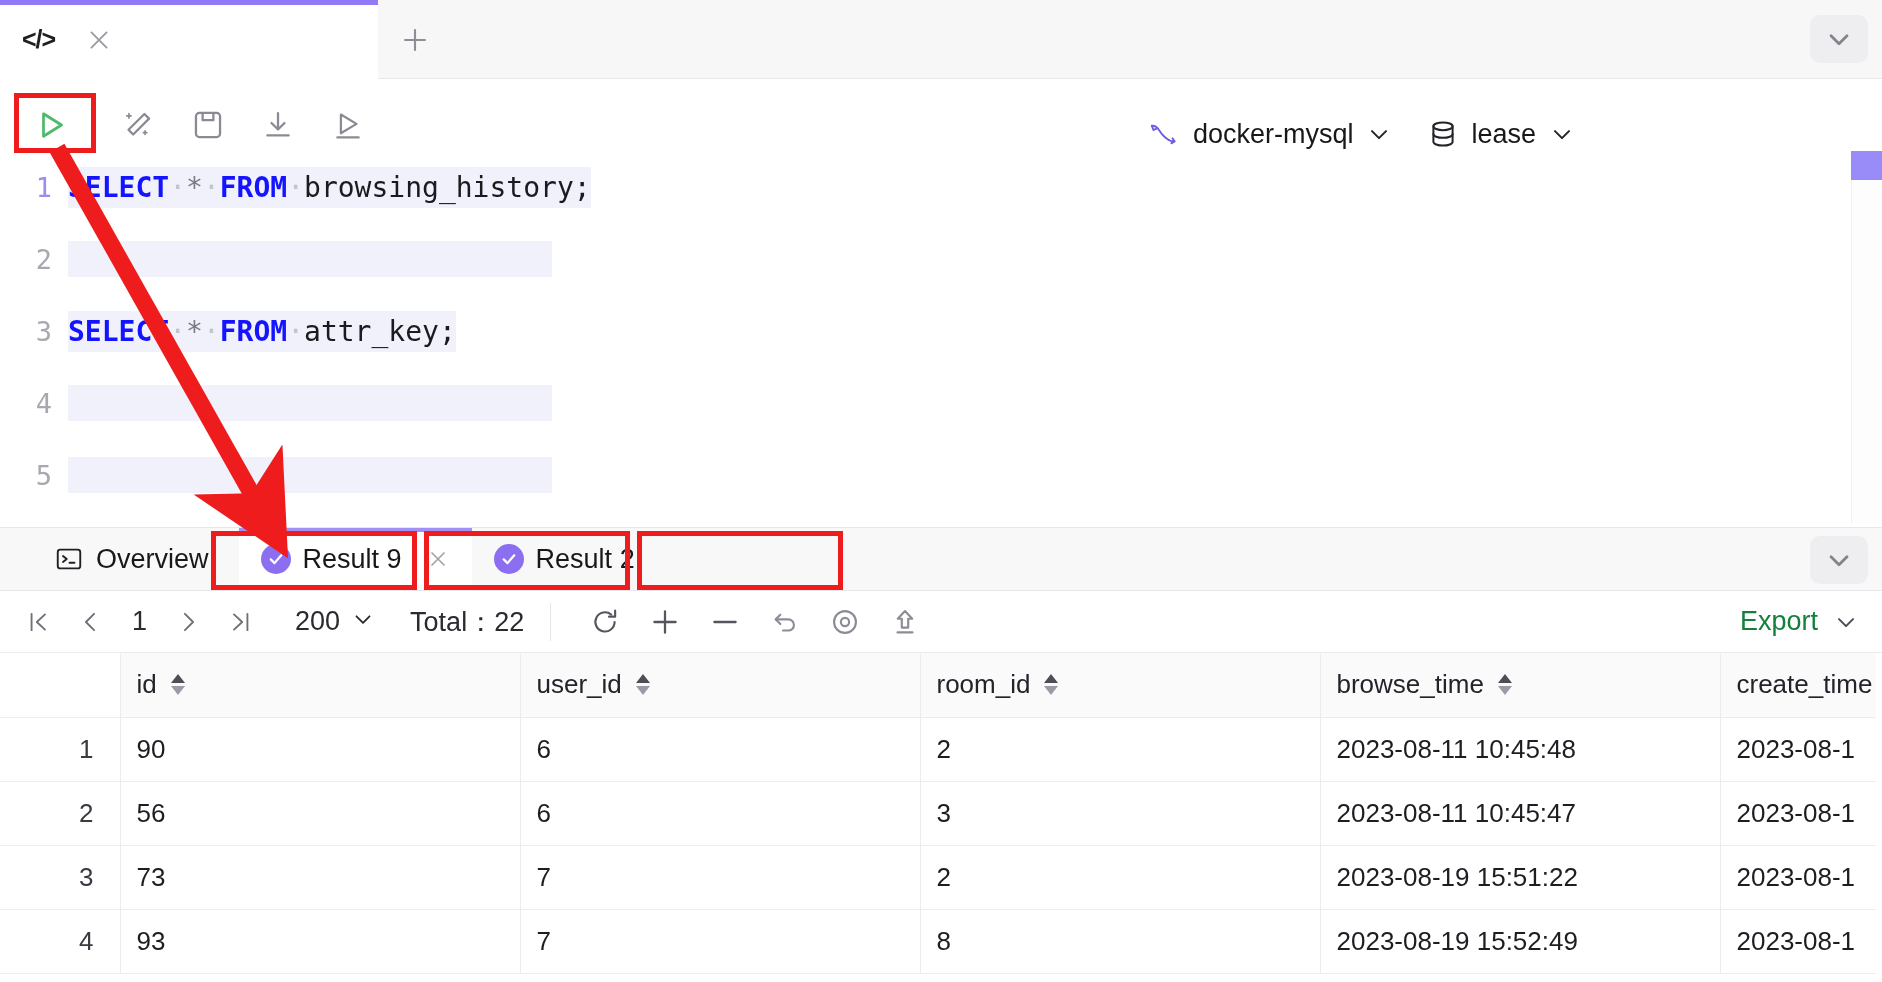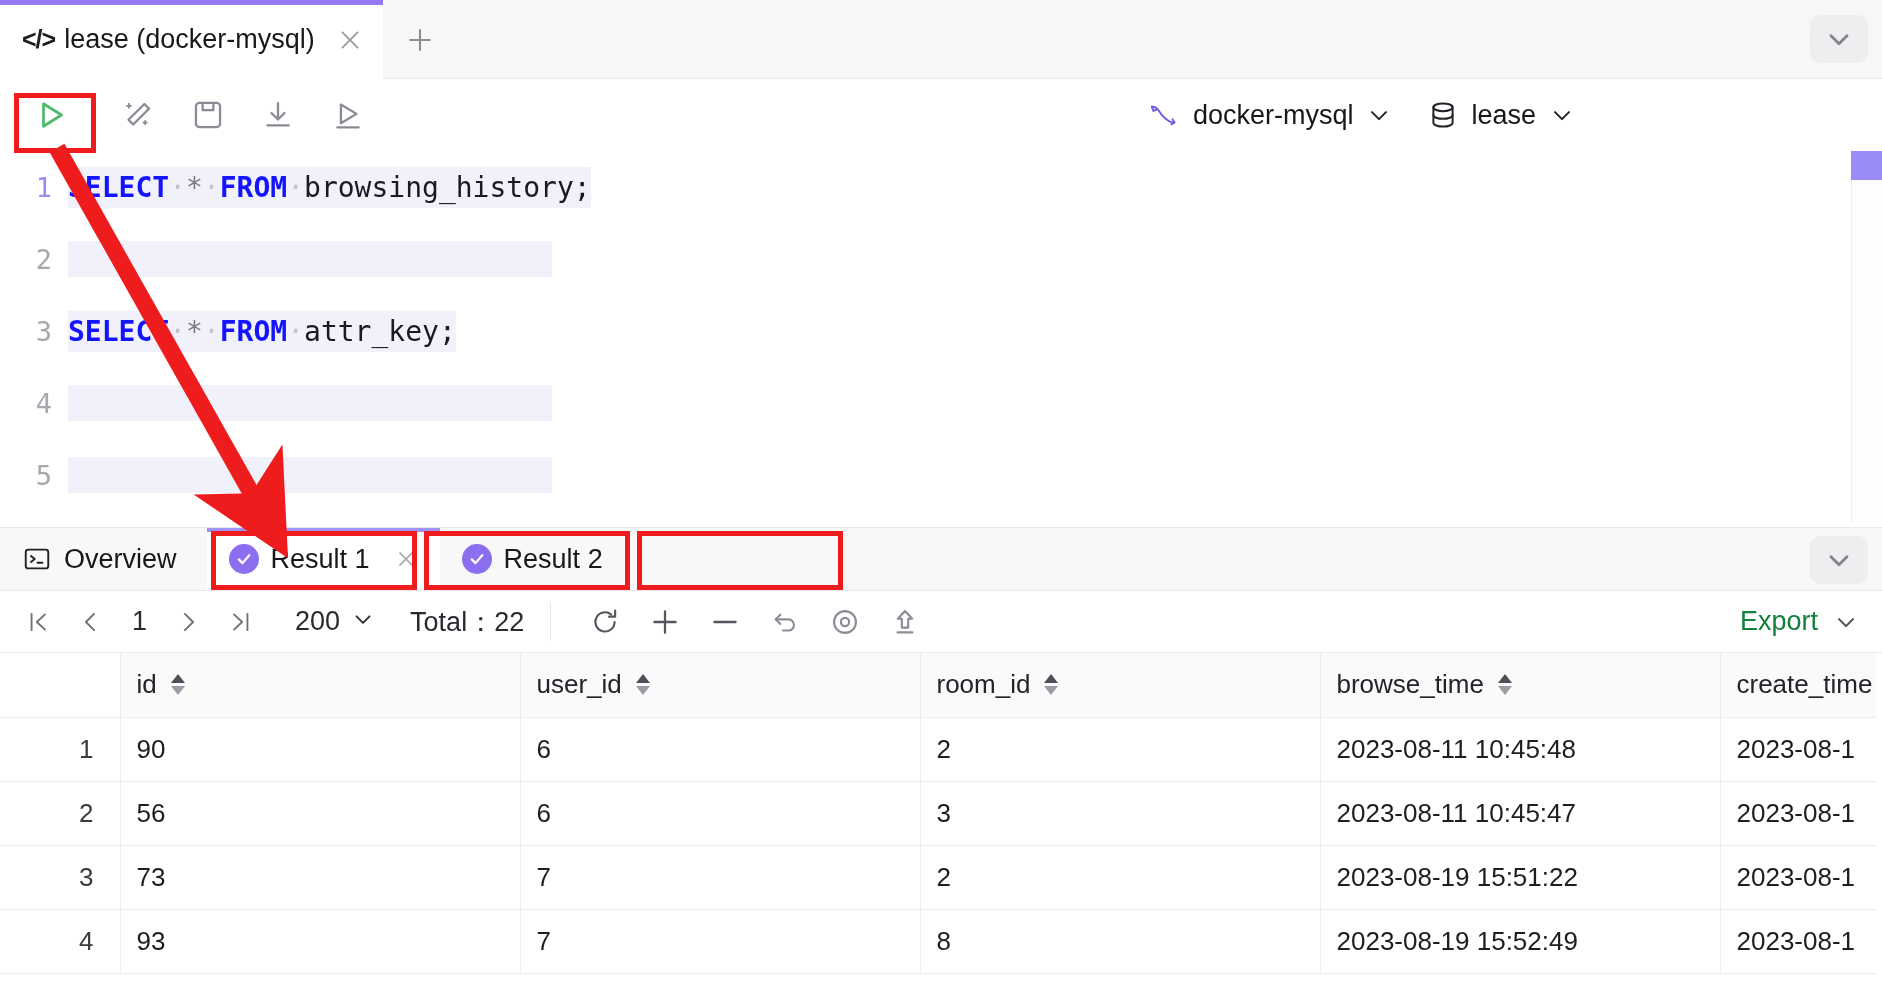--- a/index.html
+++ b/index.html
@@ -51,21 +51,21 @@
   .chev-btn {
     width: 58px; height: 48px; margin-right: 14px; margin-top: 15px;
     border-radius: 10px; background: #eeeef0;
     display: flex; align-items: center; justify-content: center; cursor: pointer;
   }
 
   
   .editor-toolbar {
     position: absolute; top: 79px; left: 0; width: 1594px; height: 72px;
     background: #ffffff;
-    display: flex; align-items: center;
+    display: flex; align-items: flex-end;
   }
   .tb-left { display: flex; align-items: center; padding-left: 22px; gap: 0px; }
   .tb-btn {
     width: 58px; height: 52px; display: flex; align-items: center;
     justify-content: center; cursor: pointer; margin-right: 12px;
   }
   .tb-sep { width: 1px; height: 28px; background: #d8d8de; margin: 0 14px 0 2px; }
   .tb-right {
     margin-left: auto; display: flex; align-items: center;
     padding-right: 18px; gap: 34px;
@@ -101,21 +101,21 @@
   .scroll-track {
     position: absolute; top: 0; right: 0; width: 31px; height: 372px;
     background: #fdfdfd; border-left: 1px solid #efeff2;
   }
 
   
   .result-tabs {
     position: absolute; top: 527px; left: 0; width: 1882px; height: 64px;
     background: #f8f8f9; border-top: 1px solid #e8e8ec;
     border-bottom: 1px solid #e8e8ec;
-    display: flex; align-items: stretch;
+    display: flex; align-items: stretch; padding-left: 32px;
   }
   .rtab {
     display: flex; align-items: center; padding: 0 22px;
     cursor: pointer; position: relative; gap: 12px;
   }
   .rtab.overview { padding-left: 22px; padding-right: 30px; }
   .rtab.active { background: #ffffff; }
   .rtab.active::before {
     content: ""; position: absolute; top: 0; left: 0; right: 0; height: 4px;
     background: #a191f7;
@@ -202,21 +202,20 @@
   svg { display: block; }
 </style>
 </head>
 <body>
 
 <div id="app">
 
   <div class="tabstrip">
     <div class="doc-tab active">
       <span class="tab-code-icon">&lt;/&gt;</span>
-      <span class="tab-title">lease (docker-mysql)</span>
       <span class="tab-close">
         <svg width="26" height="26" viewBox="0 0 24 24" fill="none" stroke="currentColor" stroke-width="1.7" stroke-linecap="round">
           <path d="M5 5 L19 19 M19 5 L5 19"></path>
         </svg>
       </span>
     </div>
     <div class="tab-add">
       <svg width="34" height="34" viewBox="0 0 24 24" fill="none" stroke="currentColor" stroke-width="1.5" stroke-linecap="round">
         <path d="M12 5 L12 19 M5 12 L19 12"></path>
       </svg>
@@ -351,21 +350,21 @@
       </span>
       <span class="rtab-label">Overview</span>
     </div>
     <div id="result-tab-items" style="display:flex">
         <div class="rtab active">
           <span class="check-badge">
             <svg width="18" height="18" viewBox="0 0 24 24" fill="none" stroke="#ffffff" stroke-width="3" stroke-linecap="round" stroke-linejoin="round">
               <path d="M5 12.5 L10 17.5 L19 7"></path>
             </svg>
           </span>
-          <span class="rtab-label">Result 1</span>
+          <span class="rtab-label">Result 9</span>
           <span class="rtab-close">
             <svg width="24" height="24" viewBox="0 0 24 24" fill="none" stroke="currentColor" stroke-width="1.7" stroke-linecap="round">
               <path d="M6 6 L18 18 M18 6 L6 18"></path>
             </svg>
           </span>
         </div>
         <div class="rtab">
           <span class="check-badge">
             <svg width="18" height="18" viewBox="0 0 24 24" fill="none" stroke="#ffffff" stroke-width="3" stroke-linecap="round" stroke-linejoin="round">
               <path d="M5 12.5 L10 17.5 L19 7"></path>

